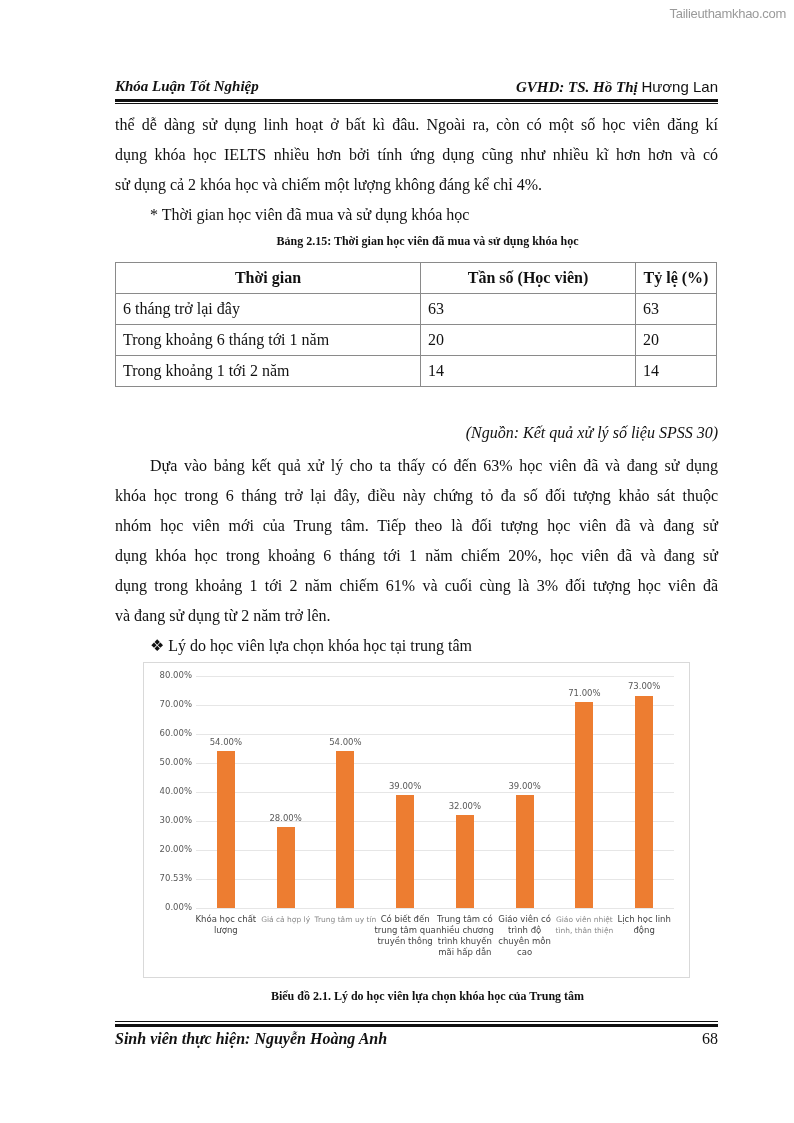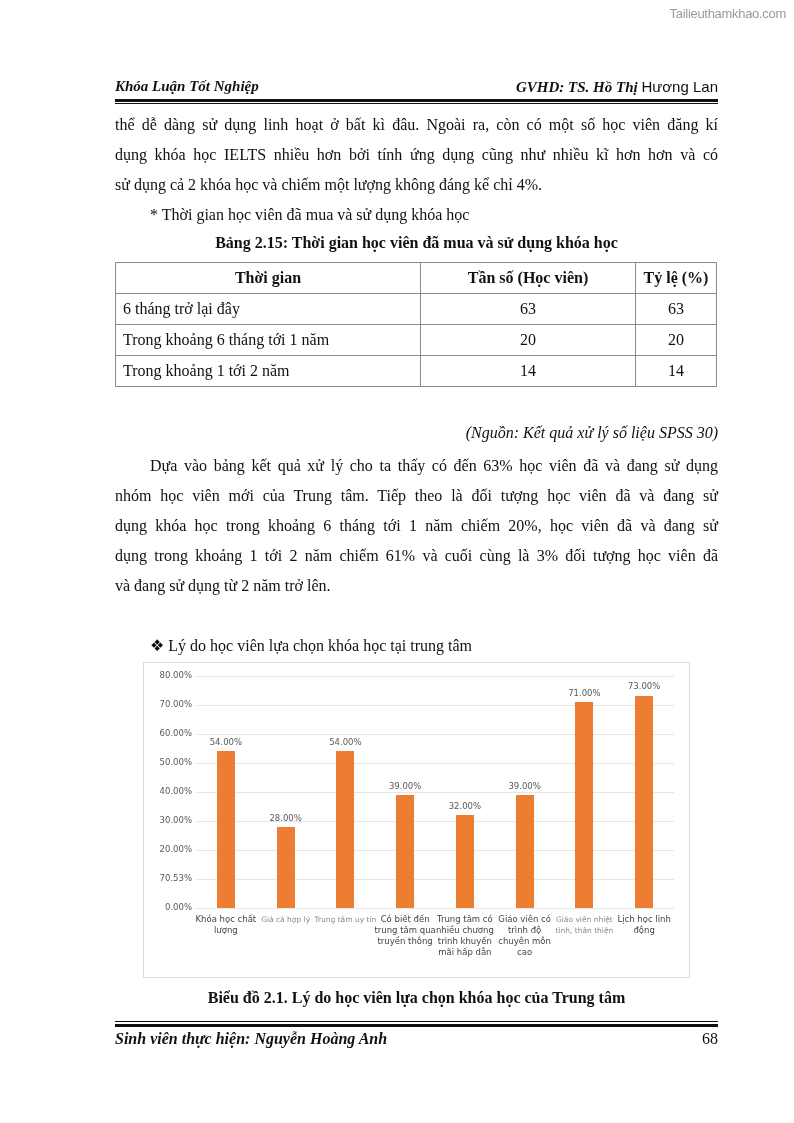--- a/index.html
+++ b/index.html
@@ -14,25 +14,25 @@
   .header .right span.plain { font-family:"Liberation Sans", sans-serif; font-weight:normal; font-style:normal; font-size:15px; }
   .rule { position:absolute; left:115px; width:603px; }
   .rule.top { top:99px; border-top:3px solid #111; height:0; }
   .rule.top2 { top:103px; border-top:1px solid #111; height:0; }
   .rule.bot { top:1021px; border-top:1px solid #111; height:0; }
   .rule.bot2 { top:1024px; border-top:3px solid #111; height:0; }
   .para { position:absolute; left:115px; width:603px; font-size:16px; line-height:30px; text-align:justify; }
   .para .line { display:block; text-align:justify; text-align-last:justify; white-space:nowrap; }
   .para .line.last { text-align-last:left; }
   .indent { padding-left:35px; }
-  .caption { position:absolute; left:115px; width:603px; text-align:center; font-weight:bold; font-size:16px; }
+  .caption { position:absolute; left:126px; width:603px; text-align:center; font-weight:bold; font-size:12px; }
   table.t { position:absolute; left:115px; top:262px; width:602px; border-collapse:collapse; font-size:16px; }
   table.t td, table.t th { border:1px solid #8a8a8a; height:30px; padding:0 7px; }
   table.t th { font-weight:bold; text-align:center; }
-  table.t td.num { text-align:center; }
+  table.t td.num { }
   .source { position:absolute; right:76px; top:424px; font-style:italic; font-size:16px; }
   .chart { position:absolute; left:143px; top:662px; width:545px; height:314px; border:1px solid #d9d9d9; background:#fff;
            font-family:"DejaVu Sans", sans-serif; }
   .ytick { position:absolute; left:6px; width:42px; text-align:right; font-size:8.5px; color:#595959; }
   .gridline { position:absolute; left:52px; width:478px; height:0; border-top:1px solid #e6e6e6; }
   .bar { position:absolute; width:18px; background:#ed7d31; }
   .blabel { position:absolute; width:60px; text-align:center; font-size:8.5px; color:#595959; }
   .xlabel { position:absolute; width:62px; text-align:center; font-size:8.5px; line-height:11px; color:#444; }
   .xlabel.light { color:#8a8a8a; font-size:7.5px; }
   .footer { position:absolute; left:115px; top:1030px; width:603px; font-size:16px; }
@@ -85,20 +85,21 @@
     <td class="num">14</td>
     <td class="num">14</td>
   </tr>
 </tbody>
   </table>
 
 <div class="source">(Nguồn: Kết quả xử lý số liệu SPSS 30)</div>
 
 <div class="para" style="top:451px;">
   <span class="line indent">Dựa vào bảng kết quả xử lý cho ta thấy có đến 63% học viên đã và đang sử dụng</span>
+  <span class="line">khóa học trong 6 tháng trở lại đây, điều này chứng tỏ đa số đối tượng khảo sát thuộc</span>
   <span class="line">nhóm học viên mới của Trung tâm. Tiếp theo là đối tượng học viên đã và đang sử</span>
   <span class="line">dụng khóa học trong khoảng 6 tháng tới 1 năm chiếm 20%, học viên đã và đang sử</span>
   <span class="line">dụng trong khoảng 1 tới 2 năm chiếm 61% và cuối cùng là 3% đối tượng học viên đã</span>
   <span class="line last">và đang sử dụng từ 2 năm trở lên.</span>
 </div>
 
 <div class="para" style="top:631px;">
   <span class="line last indent">❖ Lý do học viên lựa chọn khóa học tại trung tâm</span>
 </div>
 

